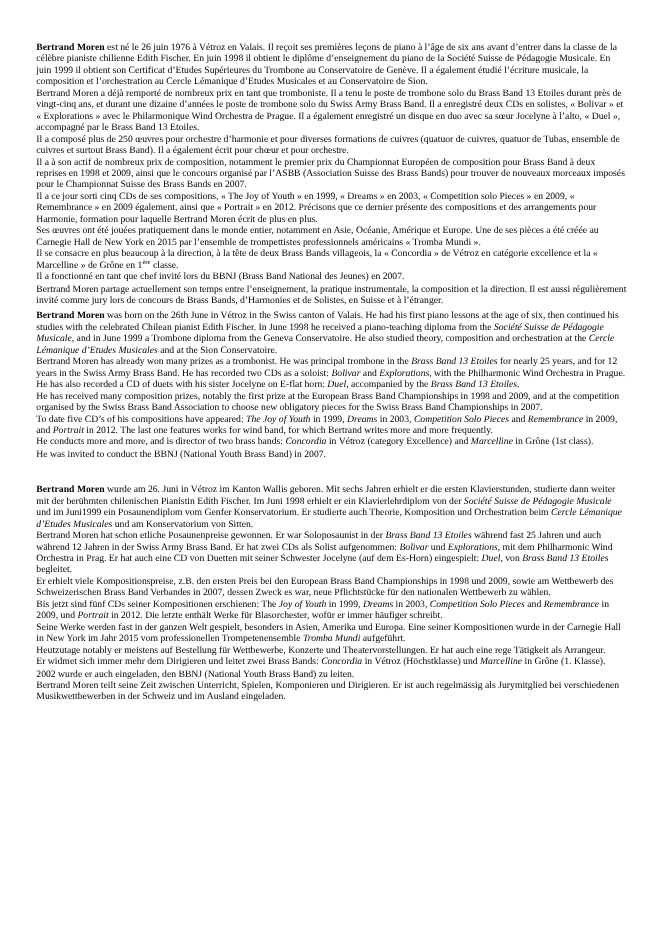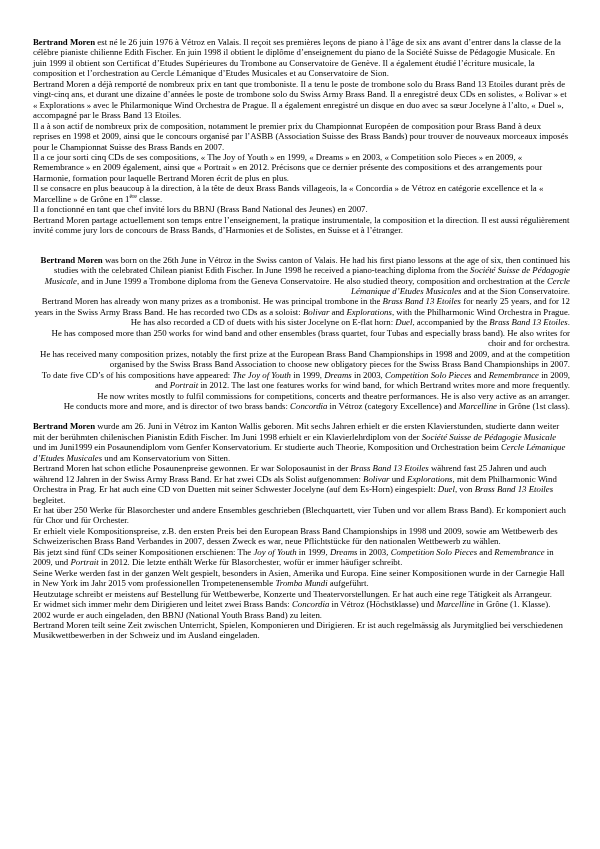--- a/index.html
+++ b/index.html
@@ -13,57 +13,57 @@
     position: absolute; left: 0; top: 0;
     width: 600px; height: 849px;
     background: #ffffff; color: #000000;
   }
   .content {
     padding: 37px 30px 0 33px;
     font-size: 8.8px;
     line-height: 10.45px;
     text-align: left;
   }
-  .section { margin-bottom: 19px; }
-  .section:nth-of-type(2) { margin-bottom: 10px; text-align: right; }
+  .section { margin-bottom: 4px; }
+  .section:nth-of-type(2) { margin-bottom: 22px; }
   .section:last-of-type { margin-bottom: 4px; }
   p.para { margin: 0; }
   p.para strong { font-weight: bold; }
   p.para em { font-style: italic; }
   p.para sup { font-size: 6px; line-height: 0; vertical-align: super; }
 </style>
 </head>
 <body>
 
 <div class="page">
   <div class="content">
     <div class="section">
         <p class="para"><strong>Bertrand Moren</strong> est né le 26 juin 1976 à Vétroz en Valais. Il reçoit ses premières leçons de piano à l’âge de six ans avant d’entrer dans la classe de la célèbre pianiste chilienne Edith Fischer. En juin 1998 il obtient le diplôme d’enseignement du piano de la Société Suisse de Pédagogie Musicale. En juin 1999 il obtient son Certificat d’Etudes Supérieures du Trombone au Conservatoire de Genève. Il a également étudié l’écriture musicale, la composition et l’orchestration au Cercle Lémanique d’Etudes Musicales et au Conservatoire de Sion.</p>
         <p class="para">Bertrand Moren a déjà remporté de nombreux prix en tant que tromboniste. Il a tenu le poste de trombone solo du Brass Band 13 Etoiles durant près de vingt-cinq ans, et durant une dizaine d’années le poste de trombone solo du Swiss Army Brass Band. Il a enregistré deux CDs en solistes, « Bolivar » et « Explorations » avec le Philarmonique Wind Orchestra de Prague. Il a également enregistré un disque en duo avec sa sœur Jocelyne à l’alto, « Duel », accompagné par le Brass Band 13 Etoiles.</p>
+        <p class="para">Il a composé plus de 250 œuvres pour orchestre d’harmonie et pour diverses formations de cuivres (quatuor de cuivres, quatuor de Tubas, ensemble de cuivres et surtout Brass Band). Il a également écrit pour chœur et pour orchestre.</p>
         <p class="para">Il a à son actif de nombreux prix de composition, notamment le premier prix du Championnat Européen de composition pour Brass Band à deux reprises en 1998 et 2009, ainsi que le concours organisé par l’ASBB (Association Suisse des Brass Bands) pour trouver de nouveaux morceaux imposés pour le Championnat Suisse des Brass Bands en 2007.</p>
         <p class="para">Il a ce jour sorti cinq CDs de ses compositions, « The Joy of Youth » en 1999, « Dreams » en 2003, « Competition solo Pieces » en 2009, « Remembrance » en 2009 également, ainsi que « Portrait » en 2012. Précisons que ce dernier présente des compositions et des arrangements pour Harmonie, formation pour laquelle Bertrand Moren écrit de plus en plus.</p>
+        <p class="para">Ses œuvres ont été jouées pratiquement dans le monde entier, notamment en Asie, Océanie, Amérique et Europe. Une de ses pièces a été créée au Carnegie Hall de New York en 2015 par l’ensemble de trompettistes professionnels américains « Tromba Mundi ».</p>
         <p class="para">Il se consacre en plus beaucoup à la direction, à la tête de deux Brass Bands villageois, la « Concordia » de Vétroz en catégorie excellence et la « Marcelline » de Grône en 1<sup>ère</sup> classe.</p>
         <p class="para">Il a fonctionné en tant que chef invité lors du BBNJ (Brass Band National des Jeunes) en 2007.</p>
         <p class="para">Bertrand Moren partage actuellement son temps entre l’enseignement, la pratique instrumentale, la composition et la direction. Il est aussi régulièrement invité comme jury lors de concours de Brass Bands, d’Harmonies et de Solistes, en Suisse et à l’étranger.</p>
       </div>
     <div class="section">
         <p class="para"><strong>Bertrand Moren</strong> was born on the 26th June in Vétroz in the Swiss canton of Valais. He had his first piano lessons at the age of six, then continued his studies with the celebrated Chilean pianist Edith Fischer. In June 1998 he received a piano-teaching diploma from the <em>Société Suisse de Pédagogie Musicale</em>, and in June 1999 a Trombone diploma from the Geneva Conservatoire. He also studied theory, composition and orchestration at the <em>Cercle Lémanique d’Etudes Musicales</em> and at the Sion Conservatoire.</p>
         <p class="para">Bertrand Moren has already won many prizes as a trombonist. He was principal trombone in the <em>Brass Band 13 Etoiles</em> for nearly 25 years, and for 12 years in the Swiss Army Brass Band. He has recorded two CDs as a soloist: <em>Bolivar</em> and <em>Explorations</em>, with the Philharmonic Wind Orchestra in Prague. He has also recorded a CD of duets with his sister Jocelyne on E-flat horn: <em>Duel</em>, accompanied by the <em>Brass Band 13 Etoiles</em>.</p>
-        <p class="para">He has composed more than 250 works for wind band and other ensembles (brass quartet, four Tubas and especially brass band). He also writes for choir and for orchestra.</p>
         <p class="para">He has received many composition prizes, notably the first prize at the European Brass Band Championships in 1998 and 2009, and at the competition organised by the Swiss Brass Band Association to choose new obligatory pieces for the Swiss Brass Band Championships in 2007.</p>
         <p class="para">To date five CD’s of his compositions have appeared: <em>The Joy of Youth</em> in 1999, <em>Dreams</em> in 2003, <em>Competition Solo Pieces</em> and <em>Remembrance</em> in 2009, and <em>Portrait</em> in 2012. The last one features works for wind band, for which Bertrand writes more and more frequently.</p>
-        <p class="para">He now writes mostly to fulfil commissions for competitions, concerts and theatre performances. He is also very active as an arranger.</p>
         <p class="para">He conducts more and more, and is director of two brass bands: <em>Concordia</em> in Vétroz (category Excellence) and <em>Marcelline</em> in Grône (1st class).</p>
+        <p class="para">He was invited to conduct the BBNJ (National Youth Brass Band) in 2007.</p>
       </div>
     <div class="section">
         <p class="para"><strong>Bertrand Moren</strong> wurde am 26. Juni in Vétroz im Kanton Wallis geboren. Mit sechs Jahren erhielt er die ersten Klavierstunden, studierte dann weiter mit der berühmten chilenischen Pianistin Edith Fischer. Im Juni 1998 erhielt er ein Klavierlehrdiplom von der <em>Société Suisse de Pédagogie Musicale</em> und im Juni1999 ein Posaunendiplom vom Genfer Konservatorium. Er studierte auch Theorie, Komposition und Orchestration beim <em>Cercle Lémanique d’Etudes Musicales</em> und am Konservatorium von Sitten.</p>
         <p class="para">Bertrand Moren hat schon etliche Posaunenpreise gewonnen. Er war Soloposaunist in der <em>Brass Band 13 Etoiles</em> während fast 25 Jahren und auch während 12 Jahren in der Swiss Army Brass Band. Er hat zwei CDs als Solist aufgenommen: <em>Bolivar</em> und <em>Explorations</em>, mit dem Philharmonic Wind Orchestra in Prag. Er hat auch eine CD von Duetten mit seiner Schwester Jocelyne (auf dem Es-Horn) eingespielt: <em>Duel</em>, von <em>Brass Band 13 Etoiles</em> begleitet.</p>
-        <p class="para">Er hat über 250 Werke für Blasorchester und andere Ensembles geschrieben (Blechquartett, vier Tuben und vor allem Brass Band). Er komponiert auch für Chor und für Orchester.</p>
         <p class="para">Er erhielt viele Kompositionspreise, z.B. den ersten Preis bei den European Brass Band Championships in 1998 und 2009, sowie am Wettbewerb des Schweizerischen Brass Band Verbandes in 2007, dessen Zweck es war, neue Pflichtstücke für den nationalen Wettbewerb zu wählen.</p>
         <p class="para">Bis jetzt sind fünf CDs seiner Kompositionen erschienen: The <em>Joy of Youth</em> in 1999, <em>Dreams</em> in 2003, <em>Competition Solo Pieces</em> and <em>Remembrance</em> in 2009, und <em>Portrait</em> in 2012. Die letzte enthält Werke für Blasorchester, wofür er immer häufiger schreibt.</p>
         <p class="para">Seine Werke werden fast in der ganzen Welt gespielt, besonders in Asien, Amerika und Europa. Eine seiner Kompositionen wurde in der Carnegie Hall in New York im Jahr 2015 vom professionellen Trompetenensemble <em>Tromba Mundi</em> aufgeführt.</p>
-        <p class="para">Heutzutage schreibt er meistens auf Bestellung für Wettbewerbe, Konzerte und Theatervorstellungen. Er hat auch eine rege Tätigkeit als Arrangeur.</p>
+        <p class="para">Heutzutage notably er meistens auf Bestellung für Wettbewerbe, Konzerte und Theatervorstellungen. Er hat auch eine rege Tätigkeit als Arrangeur.</p>
         <p class="para">Er widmet sich immer mehr dem Dirigieren und leitet zwei Brass Bands: <em>Concordia</em> in Vétroz (Höchstklasse) und <em>Marcelline</em> in Grône (1. Klasse).</p>
         <p class="para">2002 wurde er auch eingeladen, den BBNJ (National Youth Brass Band) zu leiten.</p>
         <p class="para">Bertrand Moren teilt seine Zeit zwischen Unterricht, Spielen, Komponieren und Dirigieren. Er ist auch regelmässig als Jurymitglied bei verschiedenen Musikwettbewerben in der Schweiz und im Ausland eingeladen.</p>
       </div>
   </div>
 </div>
 
 </body></html>

